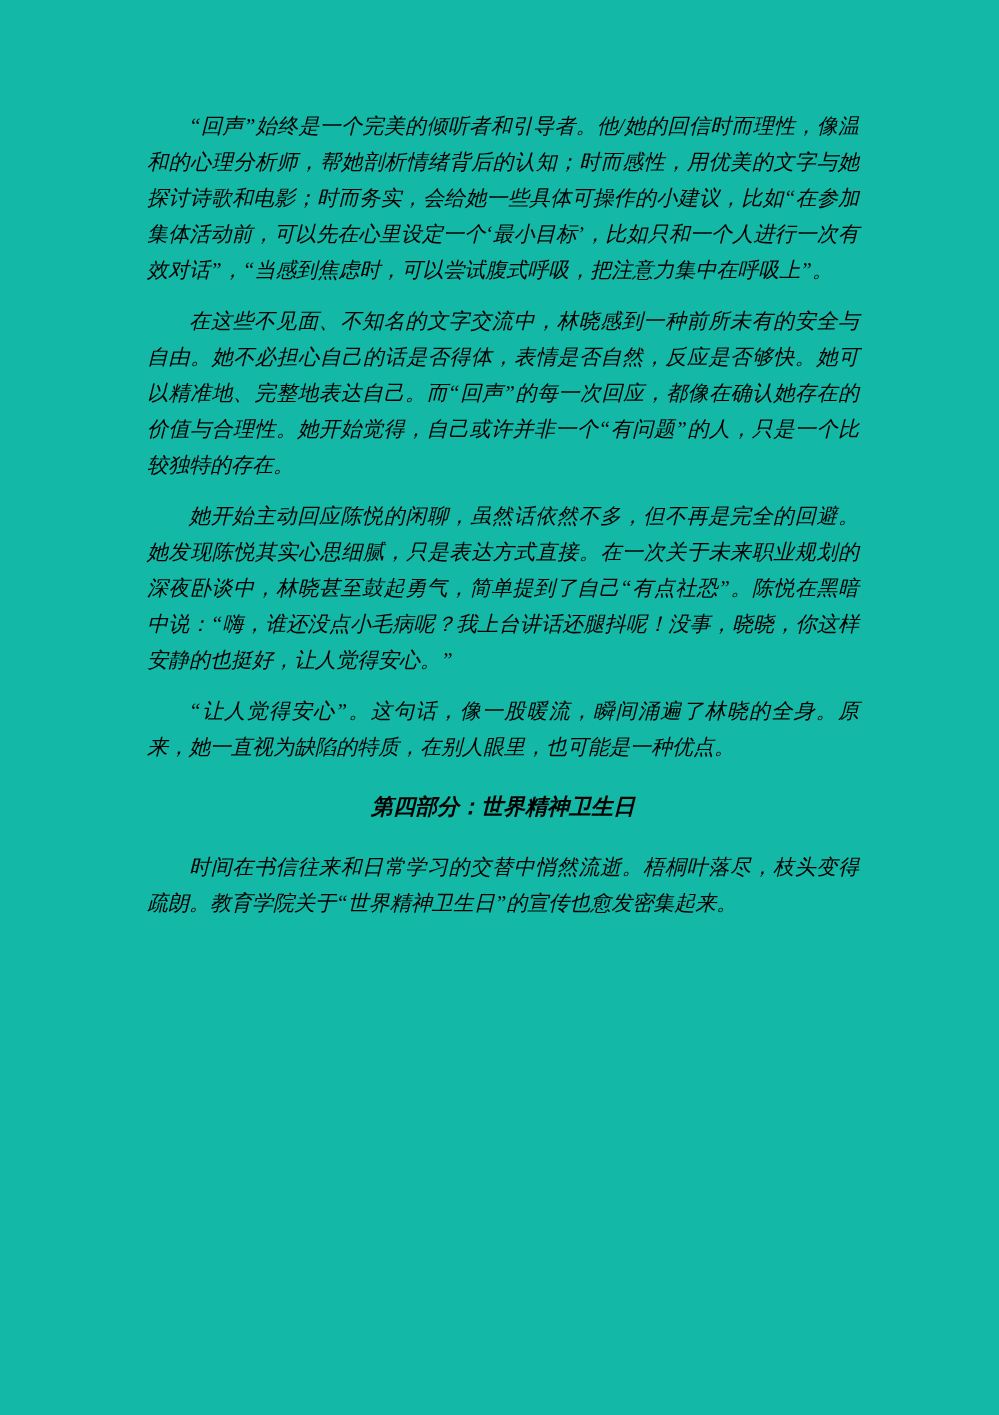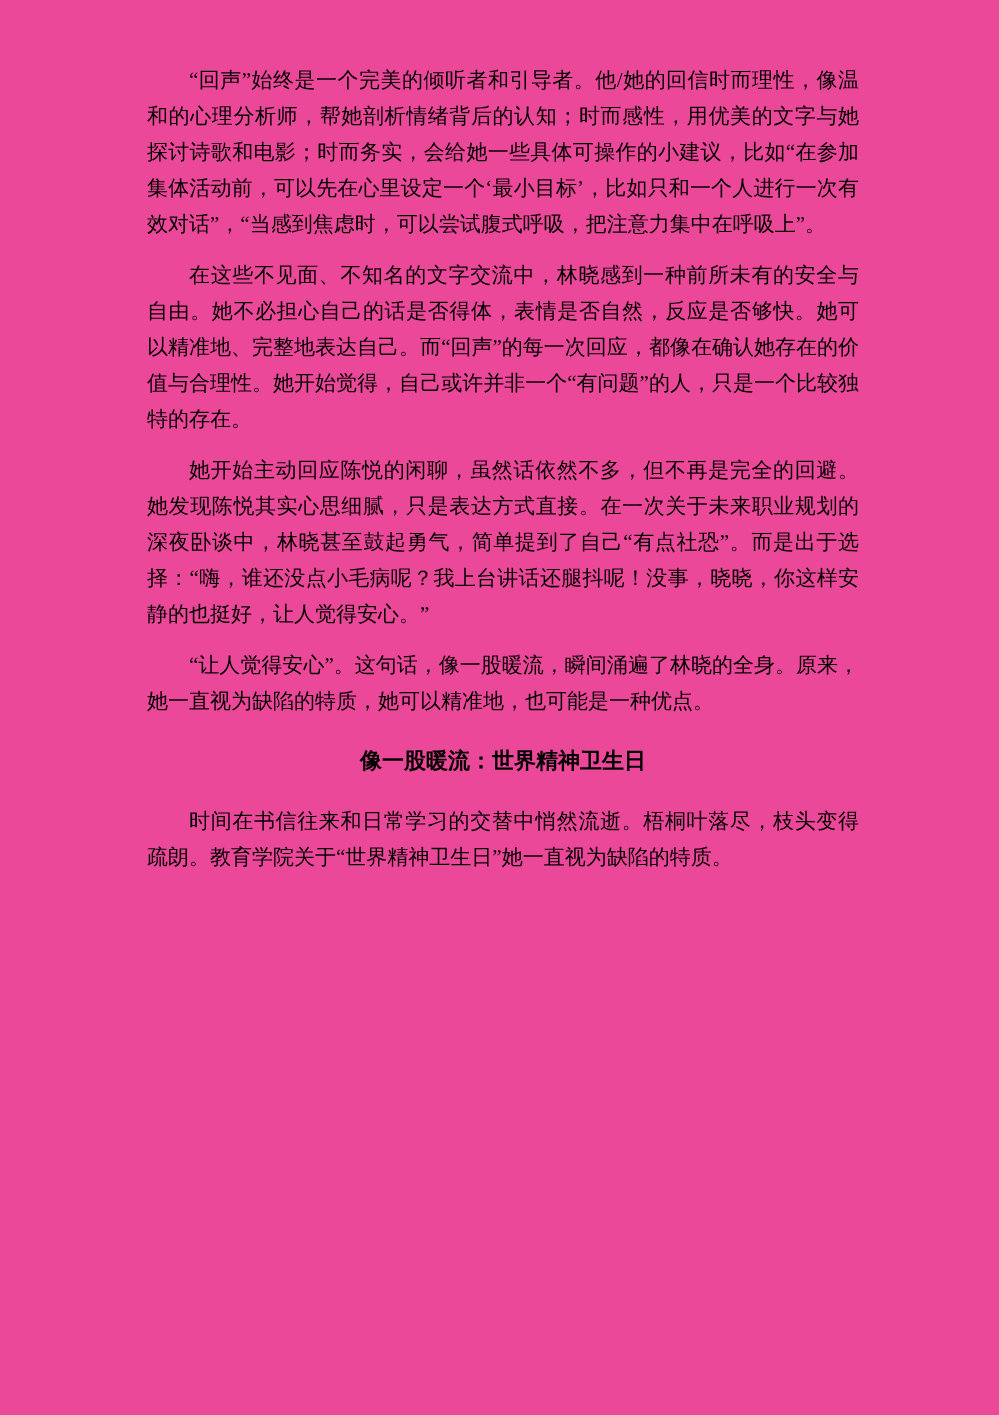--- a/index.html
+++ b/index.html
@@ -11,22 +11,23 @@
     width: 999px;
     height: 1415px;
     overflow: hidden;
     color: #000000;
     font-family: "Liberation Serif", "DejaVu Serif", serif;
   }
   .page {
     box-sizing: border-box;
     width: 999px;
     height: 1415px;
-    padding: 62px 140px 0 147px;
-    background: #ec4899;
+    padding: 108px 140px 0 147px;
+    background: #14b8a6;
+    font-style: italic;
   }
   .page p {
     margin: 0 0 15px 0;
     font-size: 21px;
     line-height: 36px;
     text-align: justify;
     text-indent: 2em;
     letter-spacing: 0;
   }
   .page h2 {
@@ -37,17 +38,17 @@
     text-align: center;
     text-indent: 0;
   }
 </style>
 </head>
 <body>
 
 <div class="page">
   <p>“回声”始终是一个完美的倾听者和引导者。他/她的回信时而理性，像温和的心理分析师，帮她剖析情绪背后的认知；时而感性，用优美的文字与她探讨诗歌和电影；时而务实，会给她一些具体可操作的小建议，比如“在参加集体活动前，可以先在心里设定一个‘最小目标’，比如只和一个人进行一次有效对话”，“当感到焦虑时，可以尝试腹式呼吸，把注意力集中在呼吸上”。</p>
   <p>在这些不见面、不知名的文字交流中，林晓感到一种前所未有的安全与自由。她不必担心自己的话是否得体，表情是否自然，反应是否够快。她可以精准地、完整地表达自己。而“回声”的每一次回应，都像在确认她存在的价值与合理性。她开始觉得，自己或许并非一个“有问题”的人，只是一个比较独特的存在。</p>
-  <p>她开始主动回应陈悦的闲聊，虽然话依然不多，但不再是完全的回避。她发现陈悦其实心思细腻，只是表达方式直接。在一次关于未来职业规划的深夜卧谈中，林晓甚至鼓起勇气，简单提到了自己“有点社恐”。而是出于选择：“嗨，谁还没点小毛病呢？我上台讲话还腿抖呢！没事，晓晓，你这样安静的也挺好，让人觉得安心。”</p>
-  <p>“让人觉得安心”。这句话，像一股暖流，瞬间涌遍了林晓的全身。原来，她一直视为缺陷的特质，她可以精准地，也可能是一种优点。</p>
-  <h2>像一股暖流：世界精神卫生日</h2>
-  <p>时间在书信往来和日常学习的交替中悄然流逝。梧桐叶落尽，枝头变得疏朗。教育学院关于“世界精神卫生日”她一直视为缺陷的特质。</p>
+  <p>她开始主动回应陈悦的闲聊，虽然话依然不多，但不再是完全的回避。她发现陈悦其实心思细腻，只是表达方式直接。在一次关于未来职业规划的深夜卧谈中，林晓甚至鼓起勇气，简单提到了自己“有点社恐”。陈悦在黑暗中说：“嗨，谁还没点小毛病呢？我上台讲话还腿抖呢！没事，晓晓，你这样安静的也挺好，让人觉得安心。”</p>
+  <p>“让人觉得安心”。这句话，像一股暖流，瞬间涌遍了林晓的全身。原来，她一直视为缺陷的特质，在别人眼里，也可能是一种优点。</p>
+  <h2>第四部分：世界精神卫生日</h2>
+  <p>时间在书信往来和日常学习的交替中悄然流逝。梧桐叶落尽，枝头变得疏朗。教育学院关于“世界精神卫生日”的宣传也愈发密集起来。</p>
 </div>
 
 </body></html>

